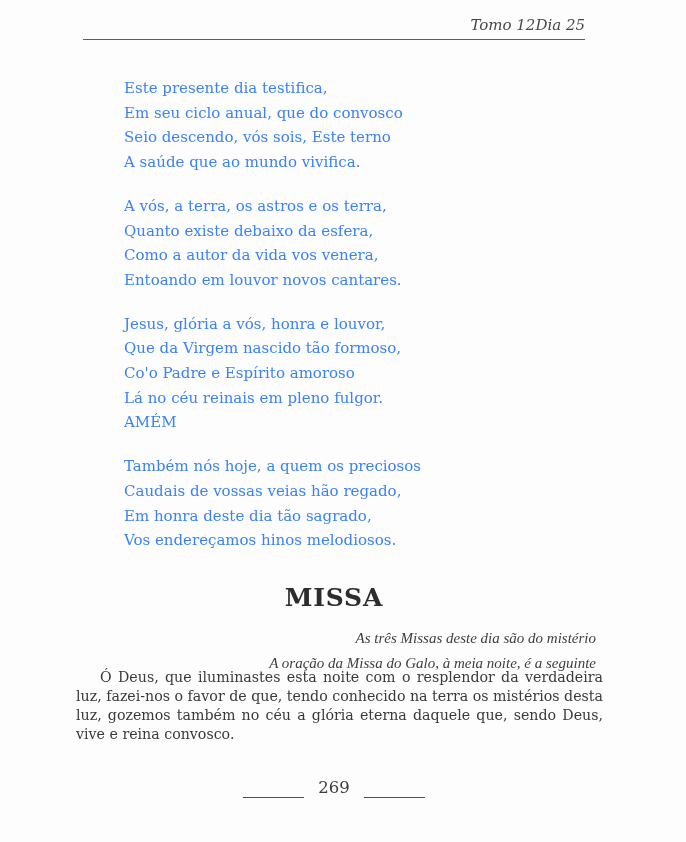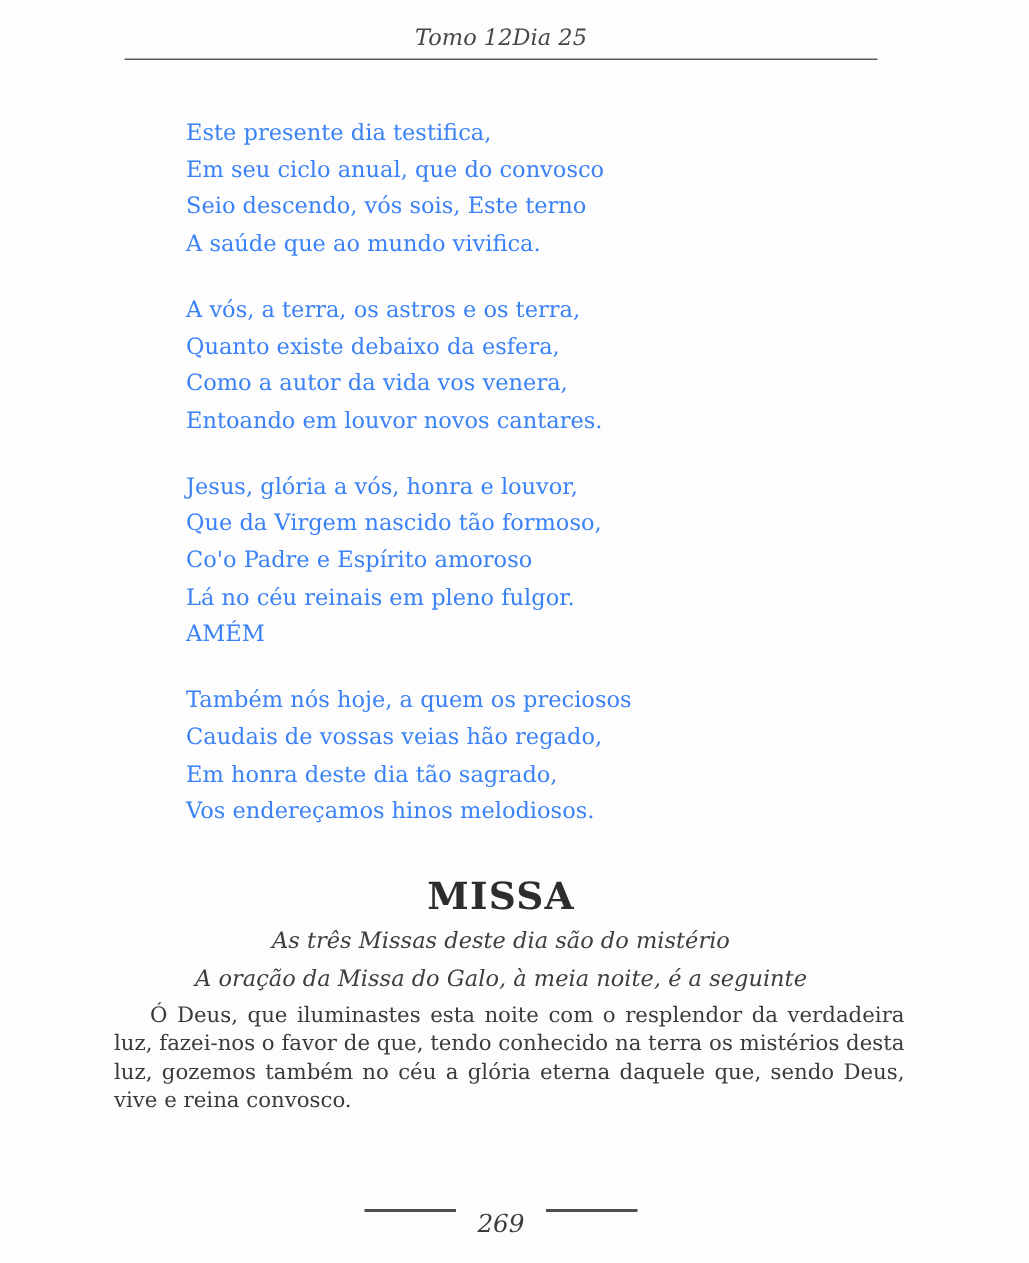--- a/index.html
+++ b/index.html
@@ -16,21 +16,21 @@
     color: #3e3e3e;
     overflow: hidden;
   }
   
   .running-head {
     position: absolute;
     top: 16px;
     left: 83px;
     width: 502px;
     display: flex;
-    justify-content: center;
+    justify-content: flex-end;
     align-items: baseline;
     font-style: italic;
     font-size: 15px;
     line-height: 19px;
     color: #474747;
     border-bottom: 1.5px solid #5d5d5d;
     padding-bottom: 4px;
   }
   
   .poem {
@@ -59,52 +59,52 @@
     text-transform: uppercase;
   }
   .missa::first-letter {
     font-size: 25px;
   }
   
   .rubric {
     position: absolute;
     left: 83px;
     width: 502px;
-    margin: 0;
-    text-align: center;
+    margin: 11px;
+    text-align: right;
     font-style: italic;
     font-size: 15px;
     line-height: 20px;
     color: #3e3e3e;
+    font-family: Liberation Serif, serif;
   }
   .rubric-1 { top: 617px; }
   .rubric-2 { top: 642px; }
   
   .prayer {
     position: absolute;
     top: 668px;
     left: 76px;
     width: 527px;
     margin: 0;
     font-size: 14.2px;
     line-height: 18.9px;
     text-align: justify;
     text-indent: 24px;
     color: #3a3a3a;
   }
   
   .page-footer {
     position: absolute;
-    top: 806px;
+    top: 778px;
     left: 83px;
     width: 502px;
     display: flex;
-    align-items: flex-start;
+    align-items: flex-end;
     justify-content: center;
-    font-style: italic;
   }
   .footer-rule {
     width: 61px;
     height: 1.5px;
     background: #4f4f4f;
   }
   .pagenum {
     margin: 0 14px;
     font-size: 16.5px;
     line-height: 20px;

